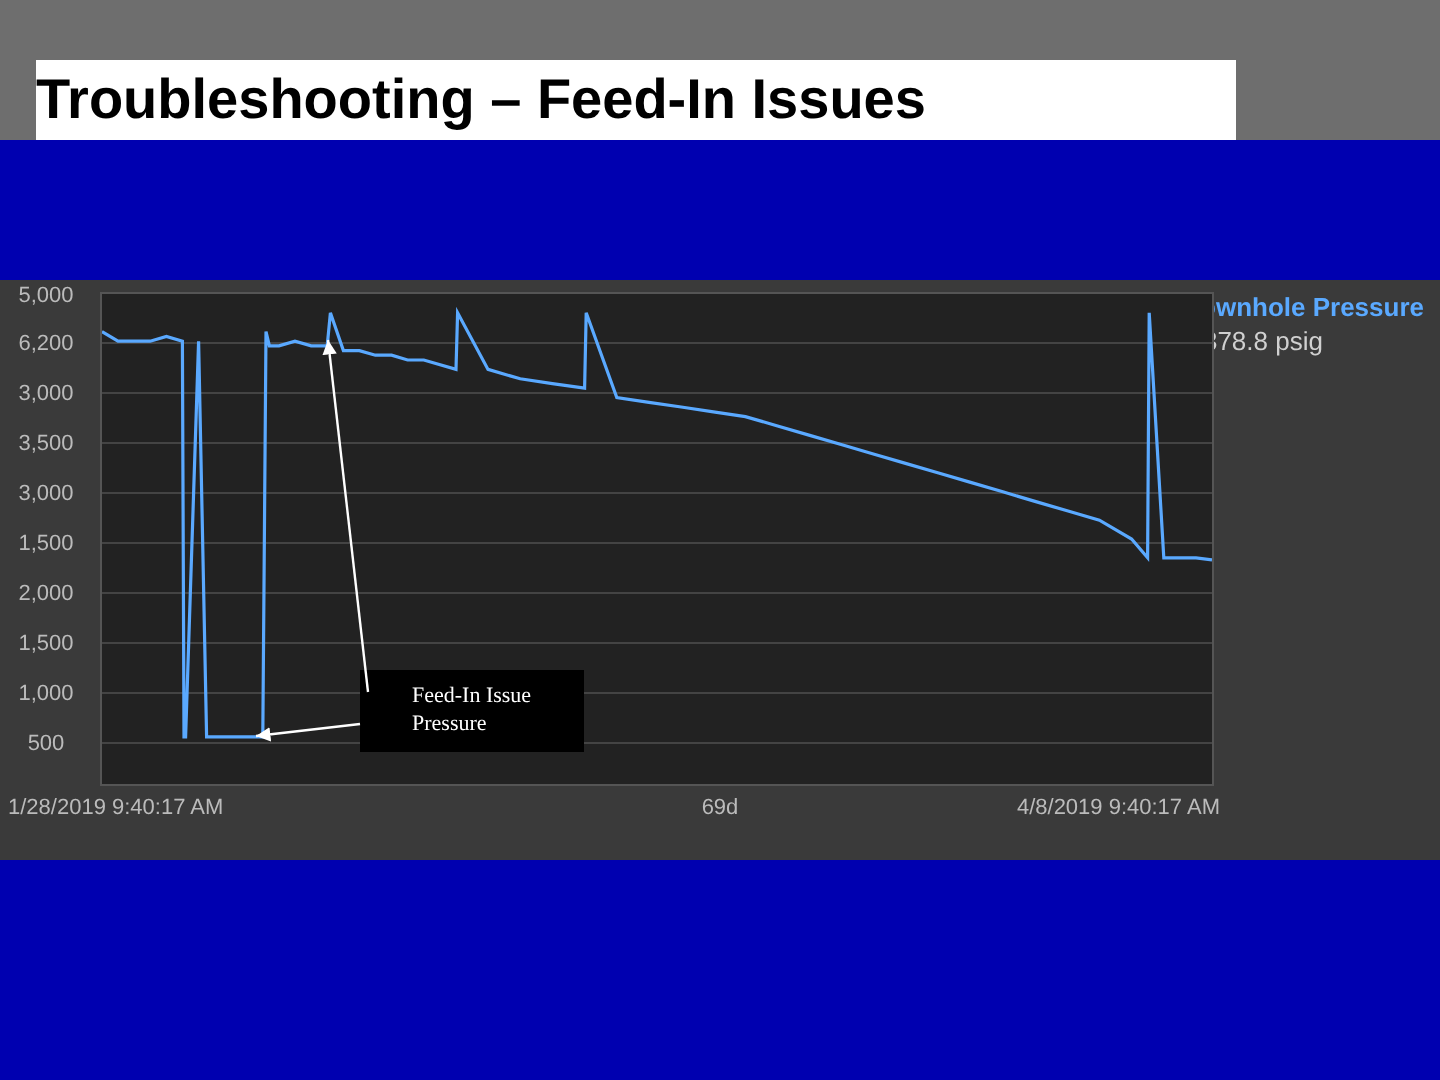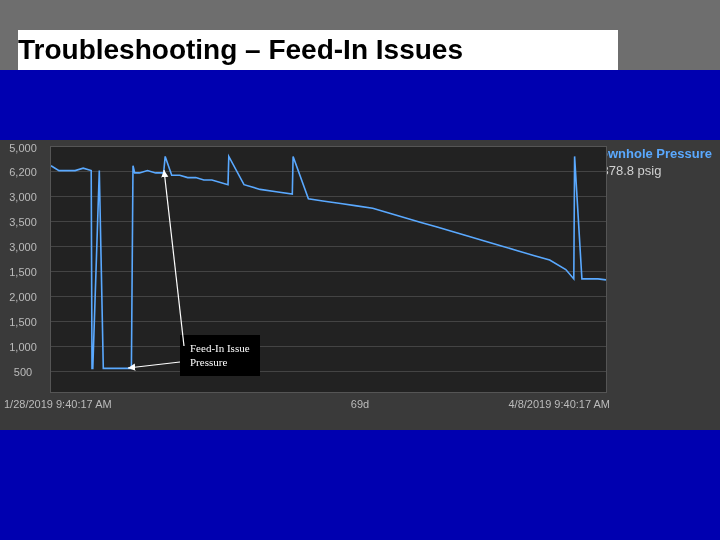--- a/index.html
+++ b/index.html
@@ -10,21 +10,21 @@
   .legend-name{color:#5aa9ff;font-weight:bold}
   .legend-val{color:#d0d0d0;margin-top:2px}
   .plot{position:absolute;left:50px;top:6px;width:555px;height:245px;background:#222;border:1px solid #555}
   .yaxis{position:absolute;left:0;top:6px;width:48px;height:245px;color:#bbb;font-size:11px;text-align:center}
   .ytick{position:absolute;right:2px;width:46px}
   .xaxis{position:absolute;left:0;top:258px;width:720px;color:#bbb;font-size:11px}
   .xleft{position:absolute;left:4px}
   .xmid{position:absolute;left:0;width:100%;text-align:center}
   .xright{position:absolute;right:110px}
   .gridline{position:absolute;left:0;width:100%;height:1px;background:#444}
-  .annotation-box{position:absolute;background:#000;color:#fff;font-family:Georgia,serif;font-size:11px;padding:6px 10px;line-height:1.3}
+  .annotation-box{position:absolute;background:#000;color:#fff;font-family:Georgia,serif;font-size:11px;padding:6px 26px;line-height:1.3}
   svg{position:absolute;left:0;top:0}
 </style>
 </head>
 <body>
 
 <div class="header-bar">
   <div class="title">Troubleshooting – Feed-In Issues</div>
 </div>
 
 <div class="chart-area">

